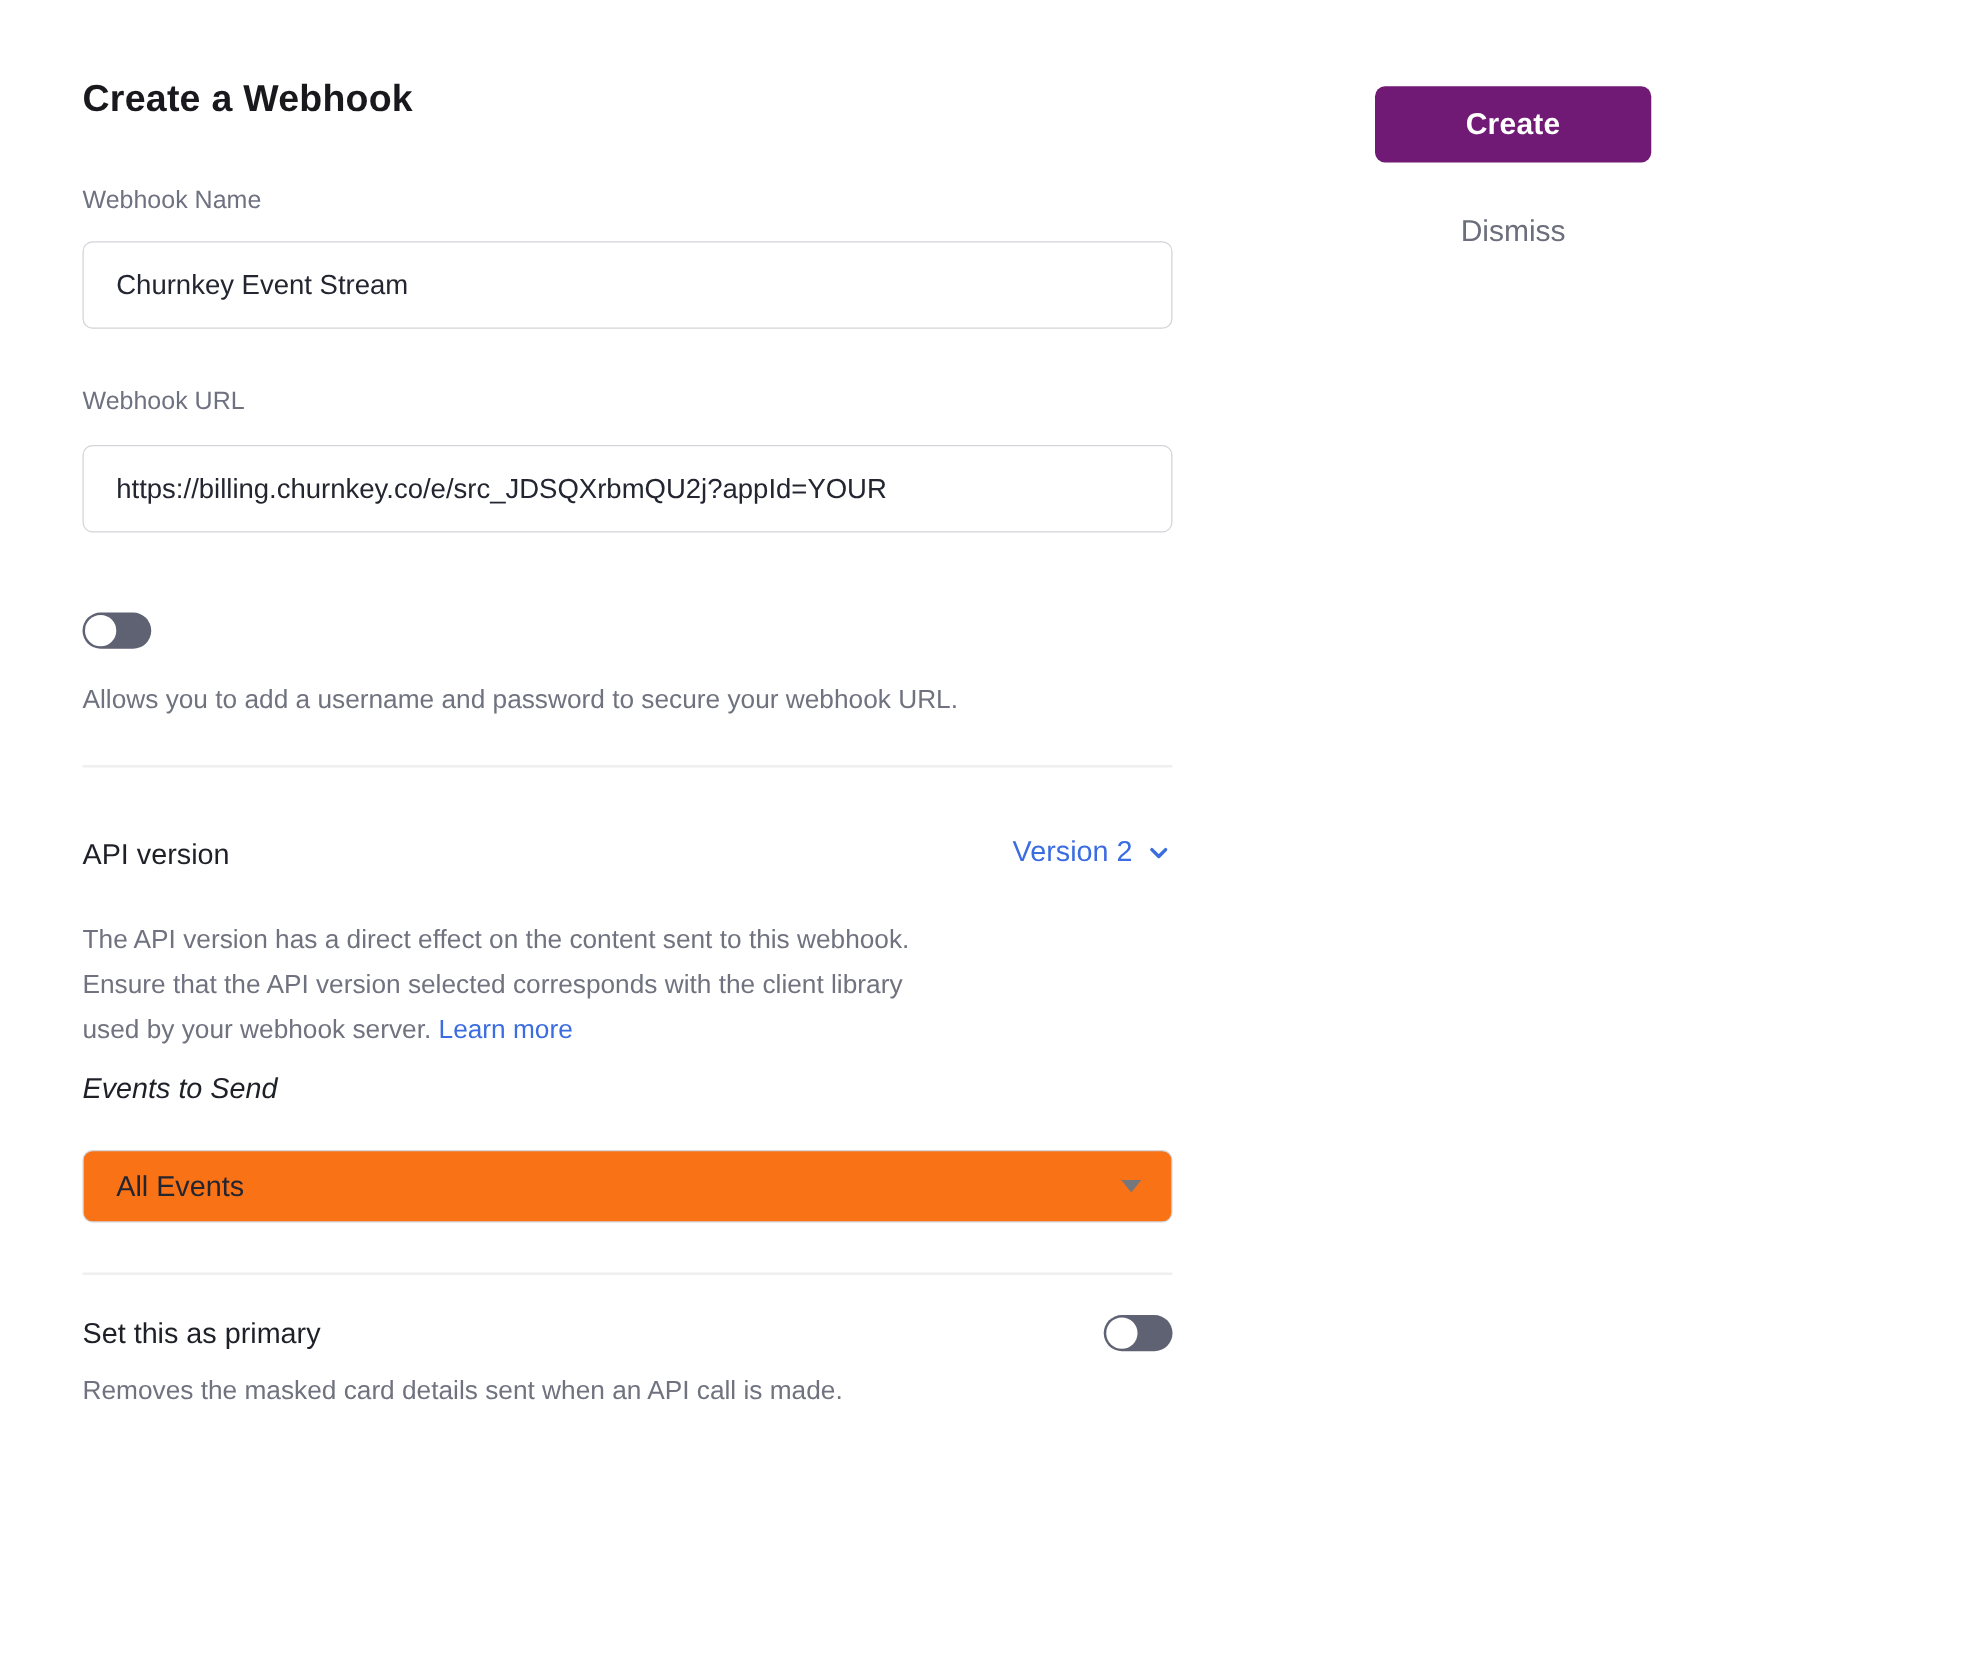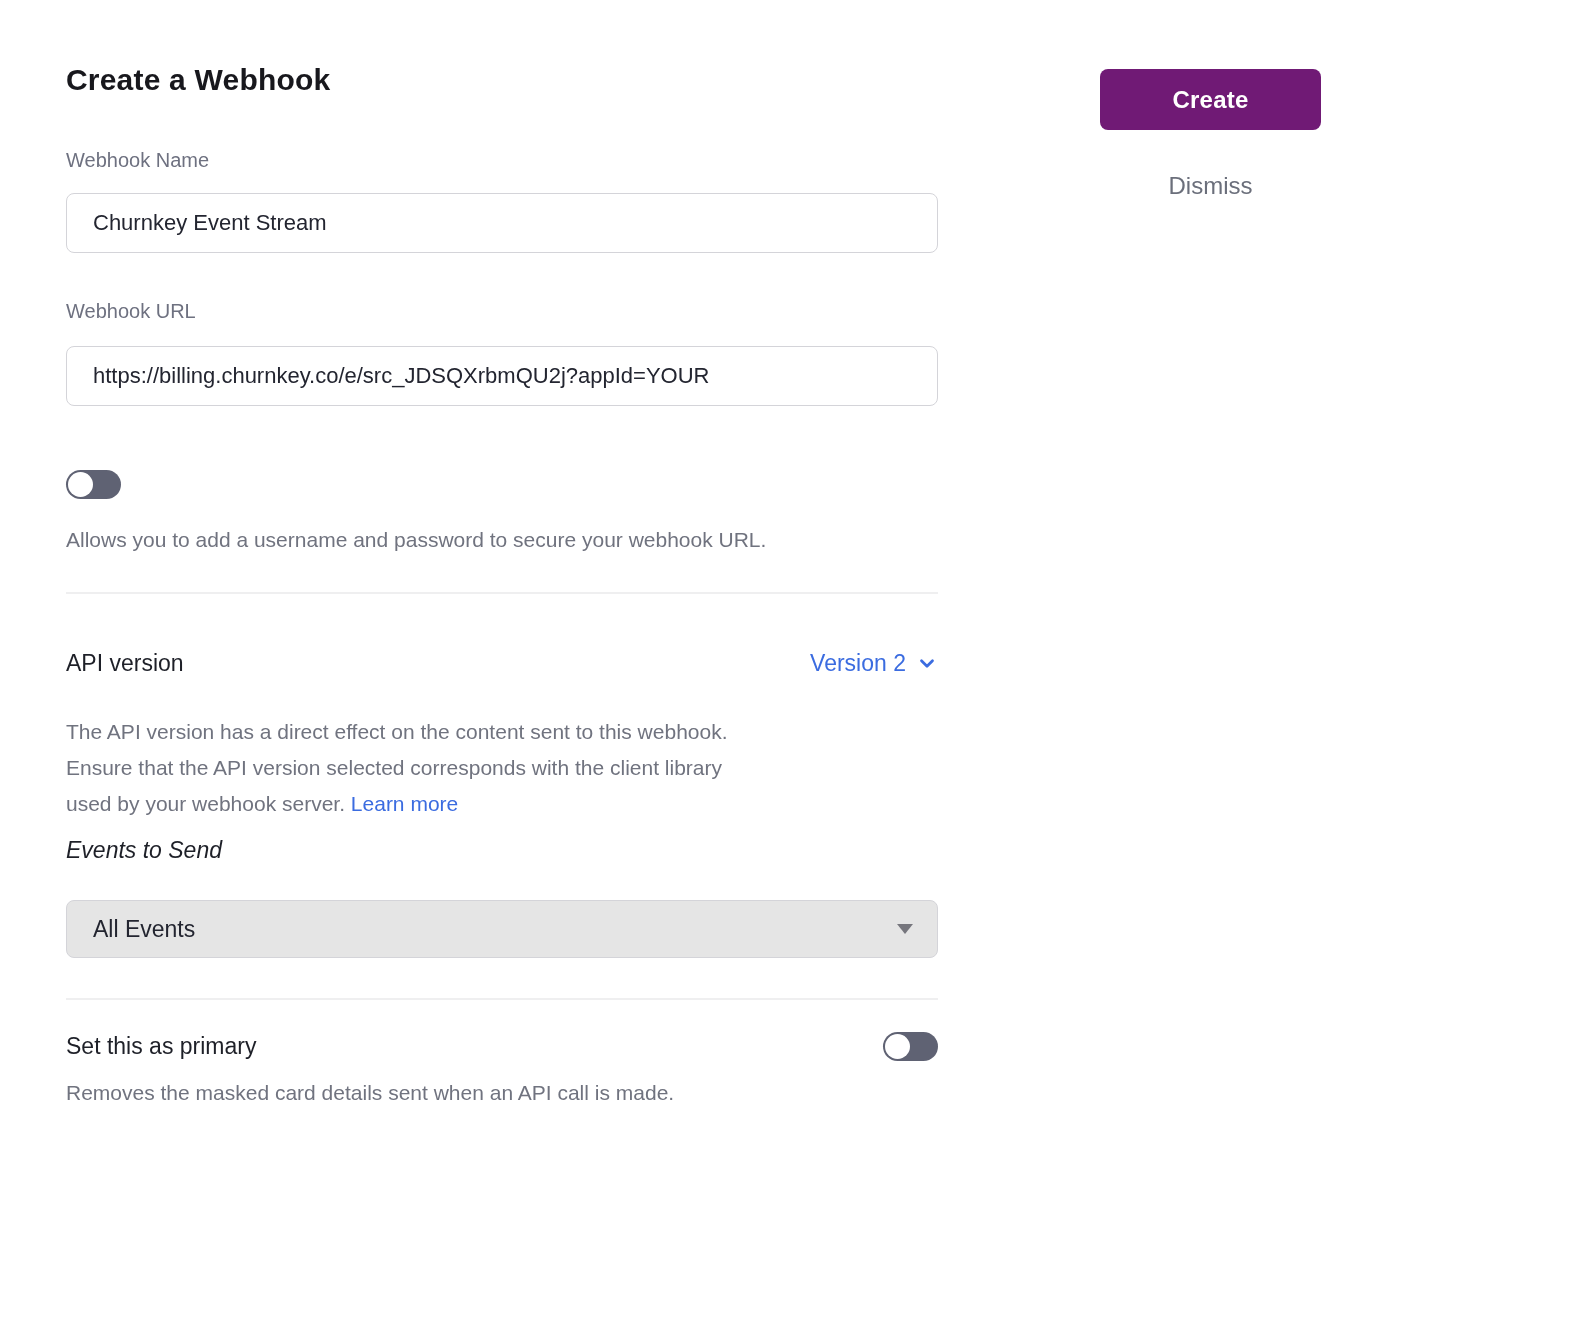--- a/index.html
+++ b/index.html
@@ -26,21 +26,21 @@
   .field-label {
     margin-top: 50px;
     font-size: 20px;
     color: #6e7180;
     line-height: 24px;
   }
   .text-input {
     display: block;
     width: 100%;
     margin-top: 21px;
-    height: 60px;
+    height: 70px;
     border: 1px solid #d4d4d9;
     border-radius: 8px;
     padding: 0 26px;
     font-family: "Liberation Sans", "DejaVu Sans", sans-serif;
     font-size: 22px;
     color: #232530;
     background: #ffffff;
     outline: none;
     white-space: nowrap;
     overflow: hidden;
@@ -84,21 +84,21 @@
   }
   .divider {
     margin-top: 34px;
     height: 2px;
     background: #efeff0;
     width: 100%;
   }
   .api-row {
     margin-top: 54px;
     display: flex;
-    align-items: center;
+    align-items: flex-start;
     justify-content: space-between;
   }
   .version-select {
     display: inline-flex;
     align-items: center;
     gap: 10px;
     color: #3b6ce0;
     font-size: 23px;
     cursor: pointer;
   }
@@ -121,21 +121,21 @@
     margin-top: 36px;
     width: 100%;
     height: 58px;
     border: 1px solid #d4d4d9;
     border-radius: 8px;
     display: flex;
     align-items: center;
     justify-content: space-between;
     padding: 0 24px 0 26px;
     cursor: pointer;
-    background: #e5e5e5;
+    background: #f97316;
   }
   .select-value {
     font-size: 23px;
     font-weight: 500;
     color: #232530;
   }
   .caret-down {
     width: 0; height: 0;
     border-left: 8px solid transparent;
     border-right: 8px solid transparent;

